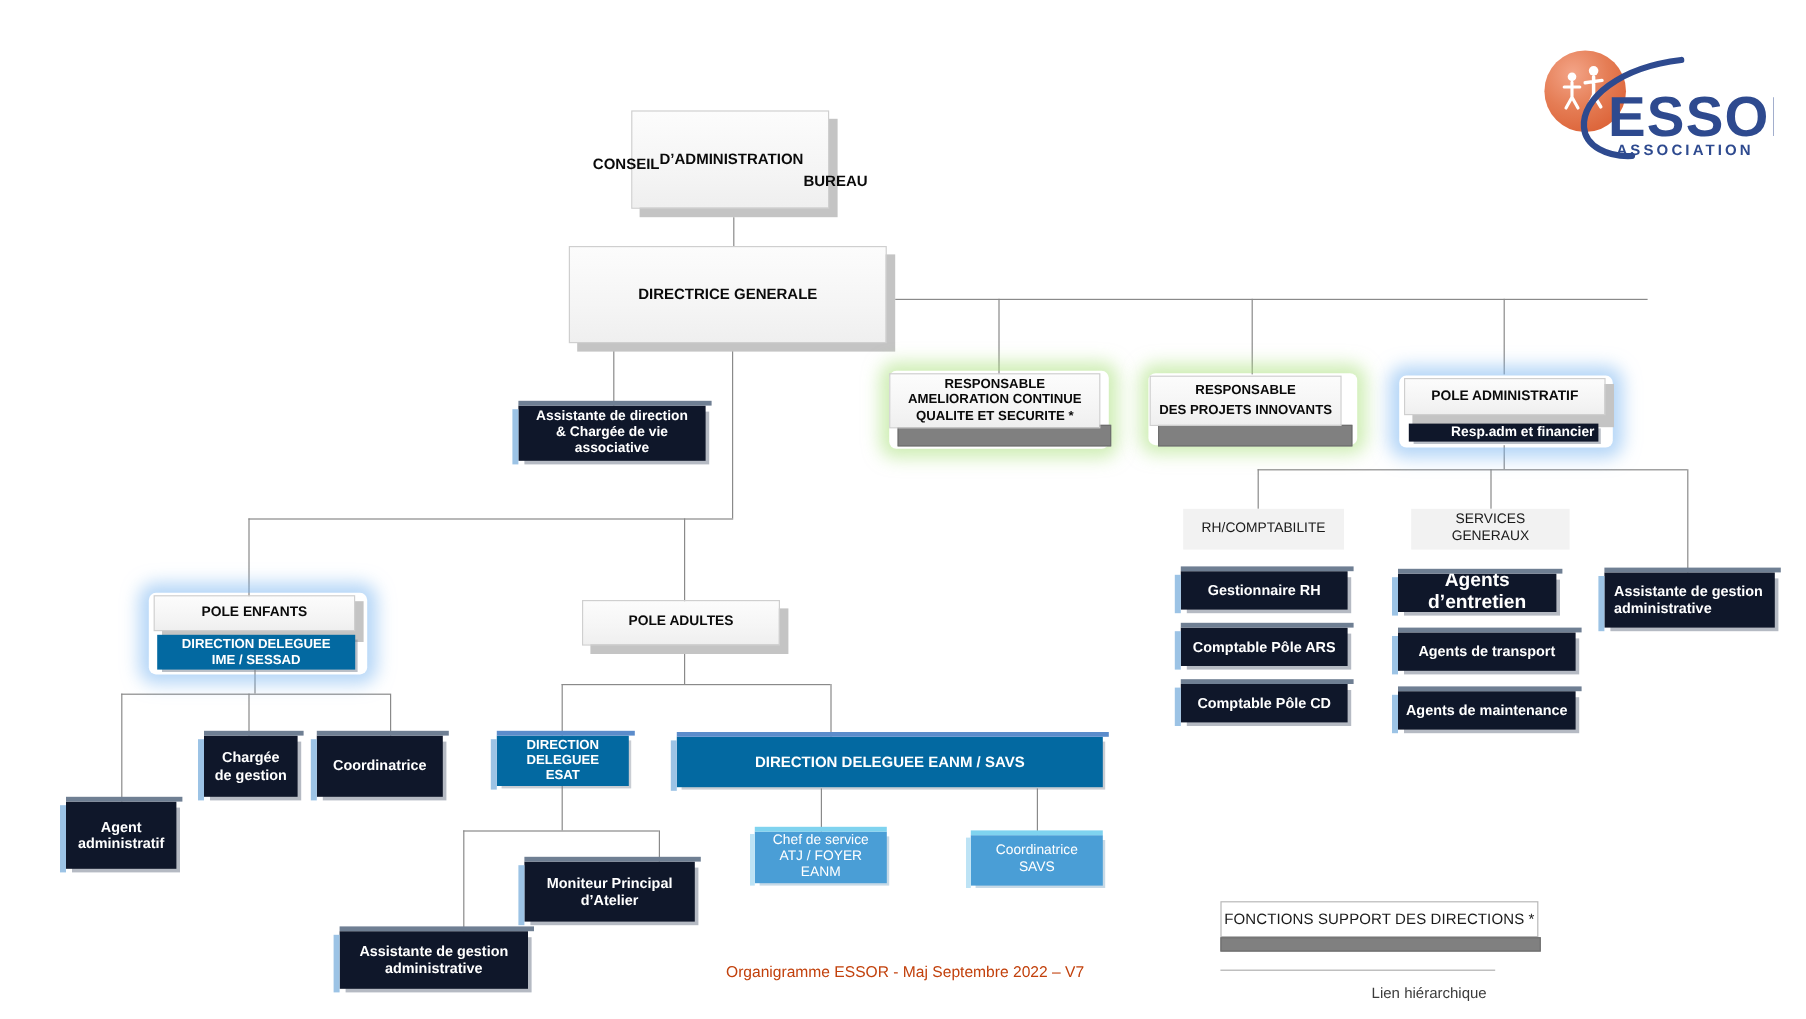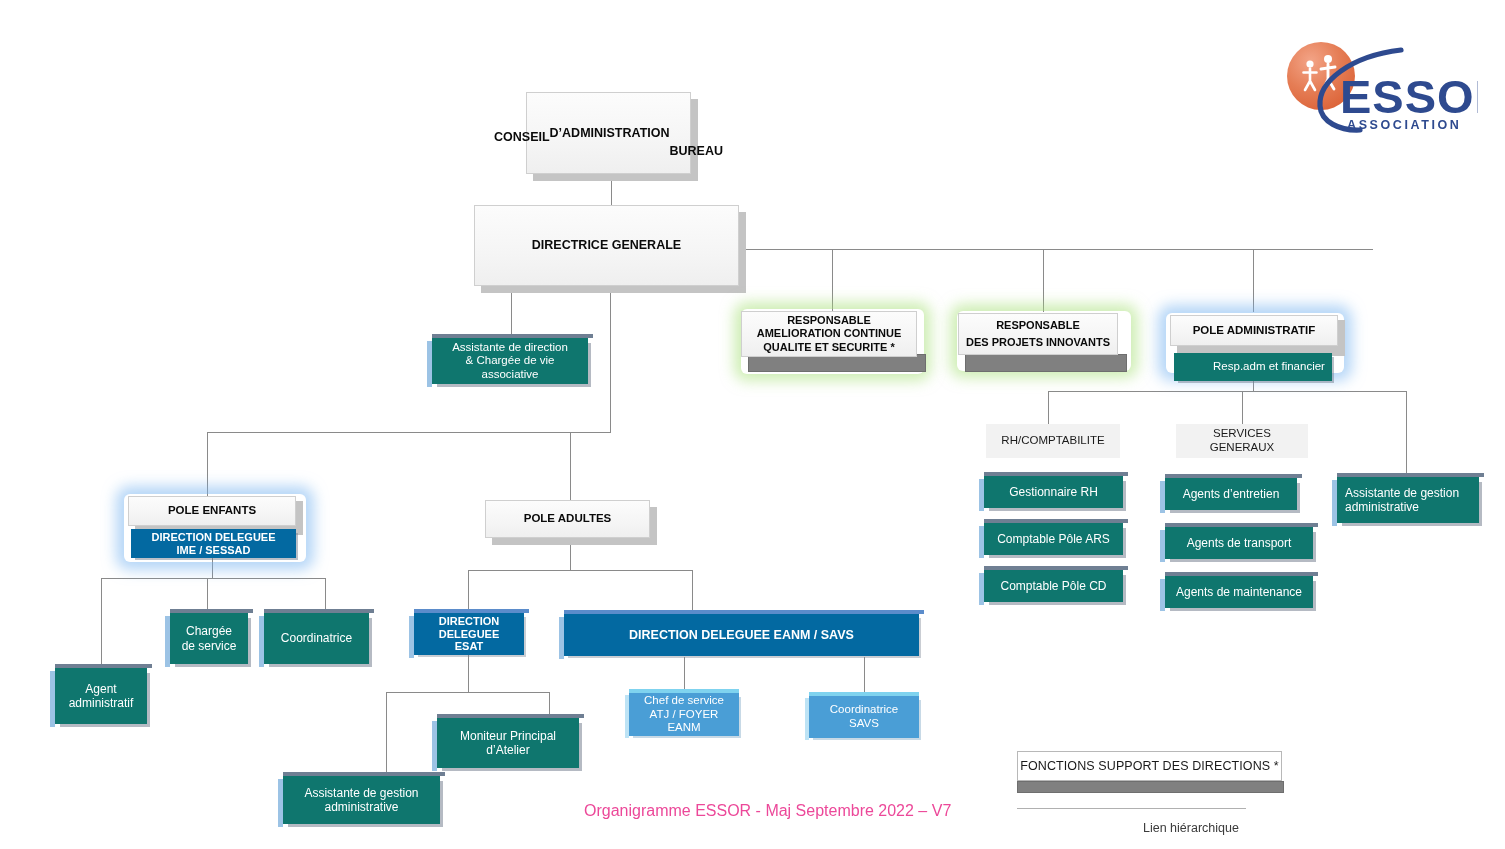--- a/index.html
+++ b/index.html
@@ -46,24 +46,24 @@
     line-height:1.2;
   }
   .slab-shadow{
     position:absolute;
     background:#c4c4c4;
     z-index:0;
   }
 
   
   .navy{
-    background:#0f766e;
+    background:#0f172a;
     color:#ffffff;
     border:none;
-    font-weight:normal;
+    font-weight:bold;
     box-shadow:4px 4px 0 -1px rgba(120,130,145,.55);
   }
   .navy .edge{
     position:absolute;left:-5px;top:3px;bottom:-3px;width:5px;
     background:#9cc3e5;
   }
   .navy .topedge{
     position:absolute;left:0;right:-5px;top:-4px;height:4px;
     background:#6f7f93;
   }
@@ -123,23 +123,24 @@
   
   .greybar{
     position:absolute;
     background:#808080;
     border:1px solid #6e6e6e;
   }
 
   
   .footer{
     position:absolute;
-    color:#ec4899;
-    font-size:16px;
+    color:#c2410c;
+    font-size:13px;
     white-space:nowrap;
+    margin-left:21px;
   }
 
   
   .legend-box{
     position:absolute;
     box-sizing:border-box;
     background:#ffffff;
     border:1px solid #b8b8b8;
     display:flex;align-items:center;justify-content:center;
     color:#1a1a1a;
@@ -260,21 +261,21 @@
   <div class="slab" style="left:958px;top:313px;width:160px;height:42px;flex-direction:column;font-size:11px;z-index:2;">
     <div>RESPONSABLE</div>
     <div style="margin-top:3px;">DES PROJETS INNOVANTS</div>
   </div>
 
   <div class="glow-blue" style="left:1166px;top:313px;width:178px;height:60px;"></div>
   <div class="slab-shadow" style="left:1177px;top:320px;width:168px;height:36px;"></div>
   <div class="slab" style="left:1170px;top:315px;width:168px;height:31px;font-size:11.5px;z-index:2;">
     <span>POLE ADMINISTRATIF</span>
   </div>
-  <div class="box navy" style="left:1174px;top:353px;width:158px;height:28px;font-size:11.5px;z-index:3;box-shadow:3px 3px 0 -1px rgba(120,130,145,.5);padding-left:32px;">
+  <div class="box navy" style="left:1174px;top:353px;width:158px;height:15px;font-size:11.5px;z-index:3;box-shadow:3px 3px 0 -1px rgba(120,130,145,.5);padding-left:32px;">
     <span>Resp.adm et financier</span>
   </div>
 
   <div class="box flatgrey" style="left:986px;top:424px;width:134px;height:34px;font-size:11.5px;">
     <span>RH/COMPTABILITE</span>
   </div>
   <div class="box navy" style="left:984px;top:476px;width:139px;height:32px;font-size:12px;">
     <span class="edge"></span>
     <span class="topedge"></span>
     <span>Gestionnaire RH</span>
@@ -287,21 +288,21 @@
   <div class="box navy" style="left:984px;top:570px;width:139px;height:32px;font-size:12px;">
     <span class="edge"></span>
     <span class="topedge"></span>
     <span>Comptable Pôle CD</span>
   </div>
 
   <div class="box flatgrey" style="left:1176px;top:424px;width:132px;height:34px;flex-direction:column;font-size:11.5px;">
     <div>SERVICES</div>
     <div>GENERAUX</div>
   </div>
-  <div class="box navy" style="left:1165px;top:478px;width:132px;height:32px;font-size:12px;">
+  <div class="box navy" style="left:1165px;top:478px;width:132px;height:32px;font-size:16px;">
     <span class="edge"></span>
     <span class="topedge"></span>
     <span>Agents d’entretien</span>
   </div>
   <div class="box navy" style="left:1165px;top:527px;width:148px;height:32px;font-size:12px;">
     <span class="edge"></span>
     <span class="topedge"></span>
     <span>Agents de transport</span>
   </div>
   <div class="box navy" style="left:1165px;top:576px;width:148px;height:32px;font-size:12px;">
@@ -331,21 +332,21 @@
     <span class="edge"></span>
     <span class="topedge"></span>
     <div>Agent</div>
     <div>administratif</div>
   </div>
 
   <div class="box navy" style="left:170px;top:613px;width:78px;height:51px;flex-direction:column;font-size:12px;">
     <span class="edge"></span>
     <span class="topedge"></span>
     <div>Chargée</div>
-    <div>de service</div>
+    <div>de gestion</div>
   </div>
 
   <div class="box navy" style="left:264px;top:613px;width:105px;height:51px;font-size:12px;">
     <span class="edge"></span>
     <span class="topedge"></span>
     <span>Coordinatrice</span>
   </div>
 
   <div class="slab-shadow" style="left:492px;top:507px;width:165px;height:38px;"></div>
   <div class="slab" style="left:485px;top:500px;width:165px;height:38px;font-size:11.5px;">

